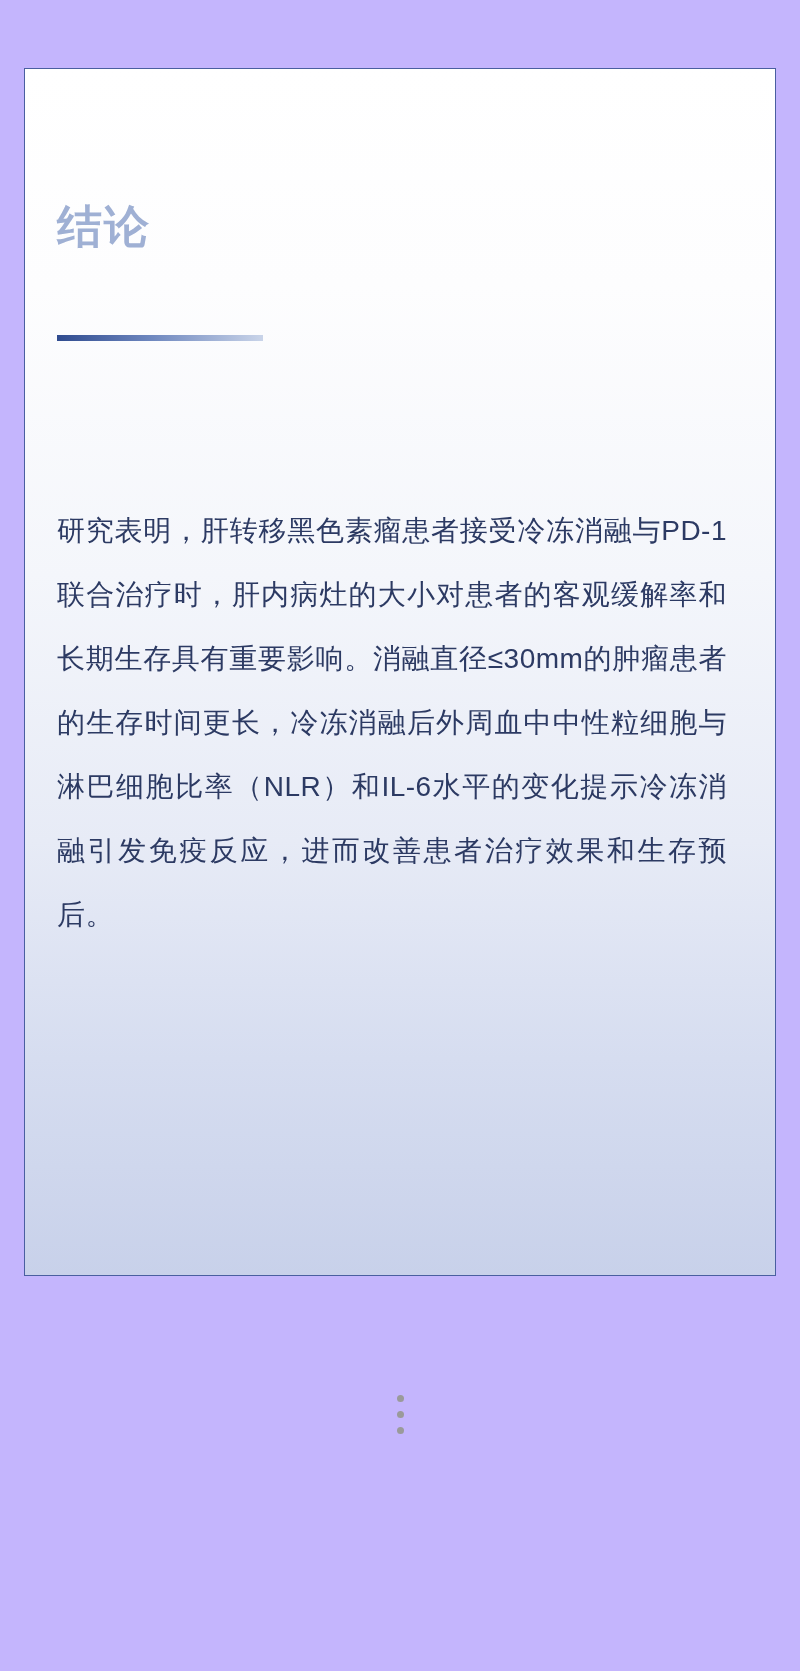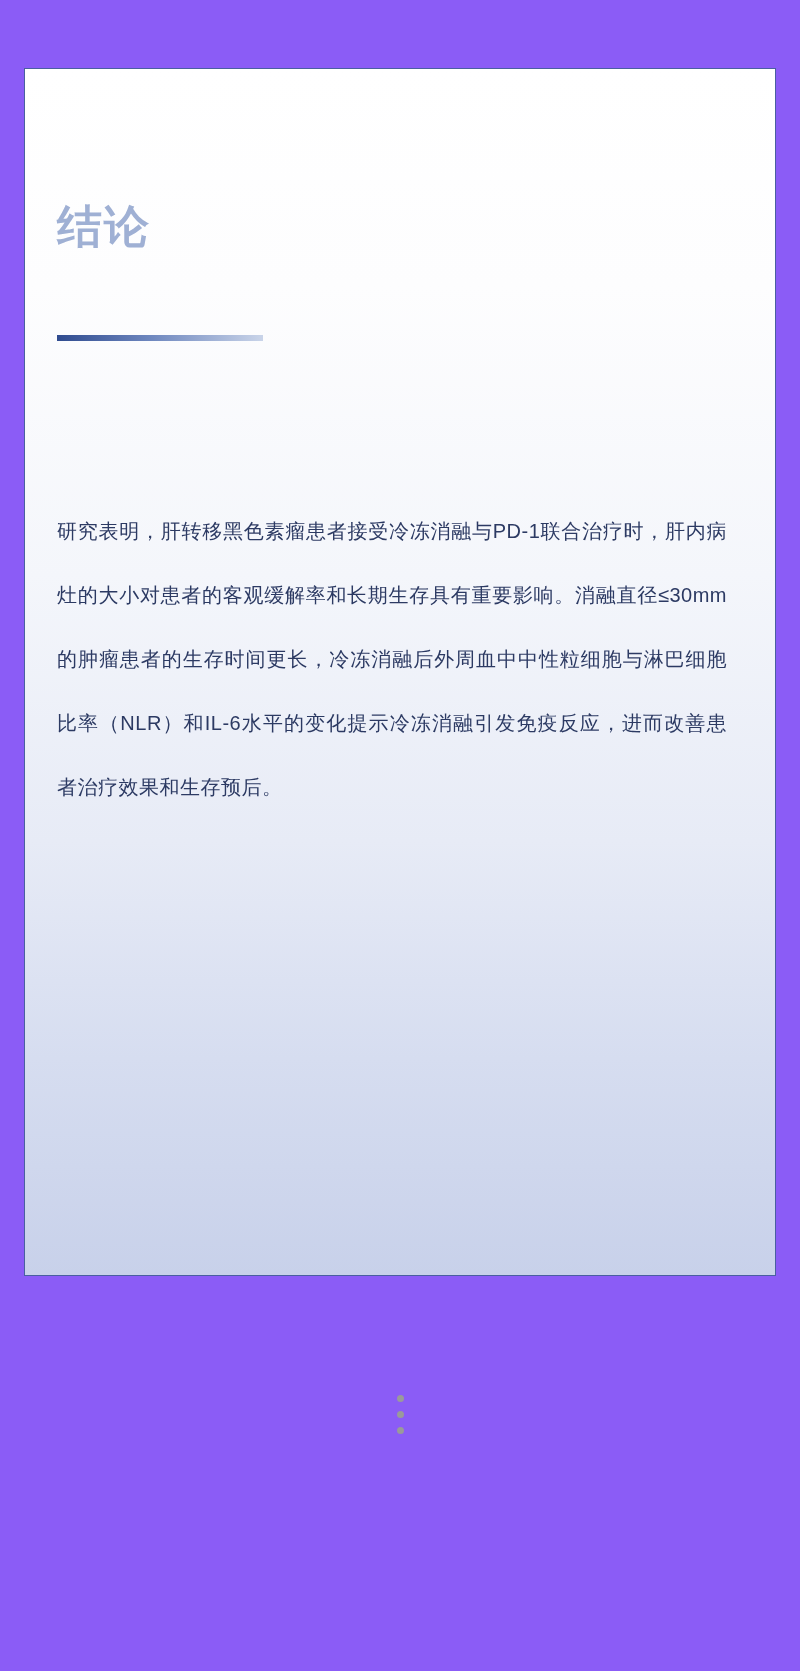--- a/index.html
+++ b/index.html
@@ -11,21 +11,21 @@
     height: 1671px;
     background: #ffffff;
     font-family: "Liberation Sans", "DejaVu Sans", sans-serif;
     -webkit-font-smoothing: antialiased;
   }
 
   .page {
     position: relative;
     width: 800px;
     height: 1671px;
-    background: #8b5cf6;
+    background: #c4b5fd;
     overflow: hidden;
   }
 
   
   .card {
     position: absolute;
     left: 24px;
     top: 68px;
     width: 752px;
     height: 1208px;
@@ -67,21 +67,21 @@
     height: 6px;
     background: linear-gradient(to right, #2f4b8f 0%, #6d86be 45%, #c9d4e9 100%);
   }
 
   
   .body-text {
     position: absolute;
     left: 32px;
     top: 430px;
     width: 670px;
-    font-size: 20px;
+    font-size: 28px;
     line-height: 64px;
     color: #2c3a63;
     letter-spacing: 0.5px;
     text-align: justify;
     text-justify: inter-ideograph;
   }
 
   
   .dots {
     position: absolute;

